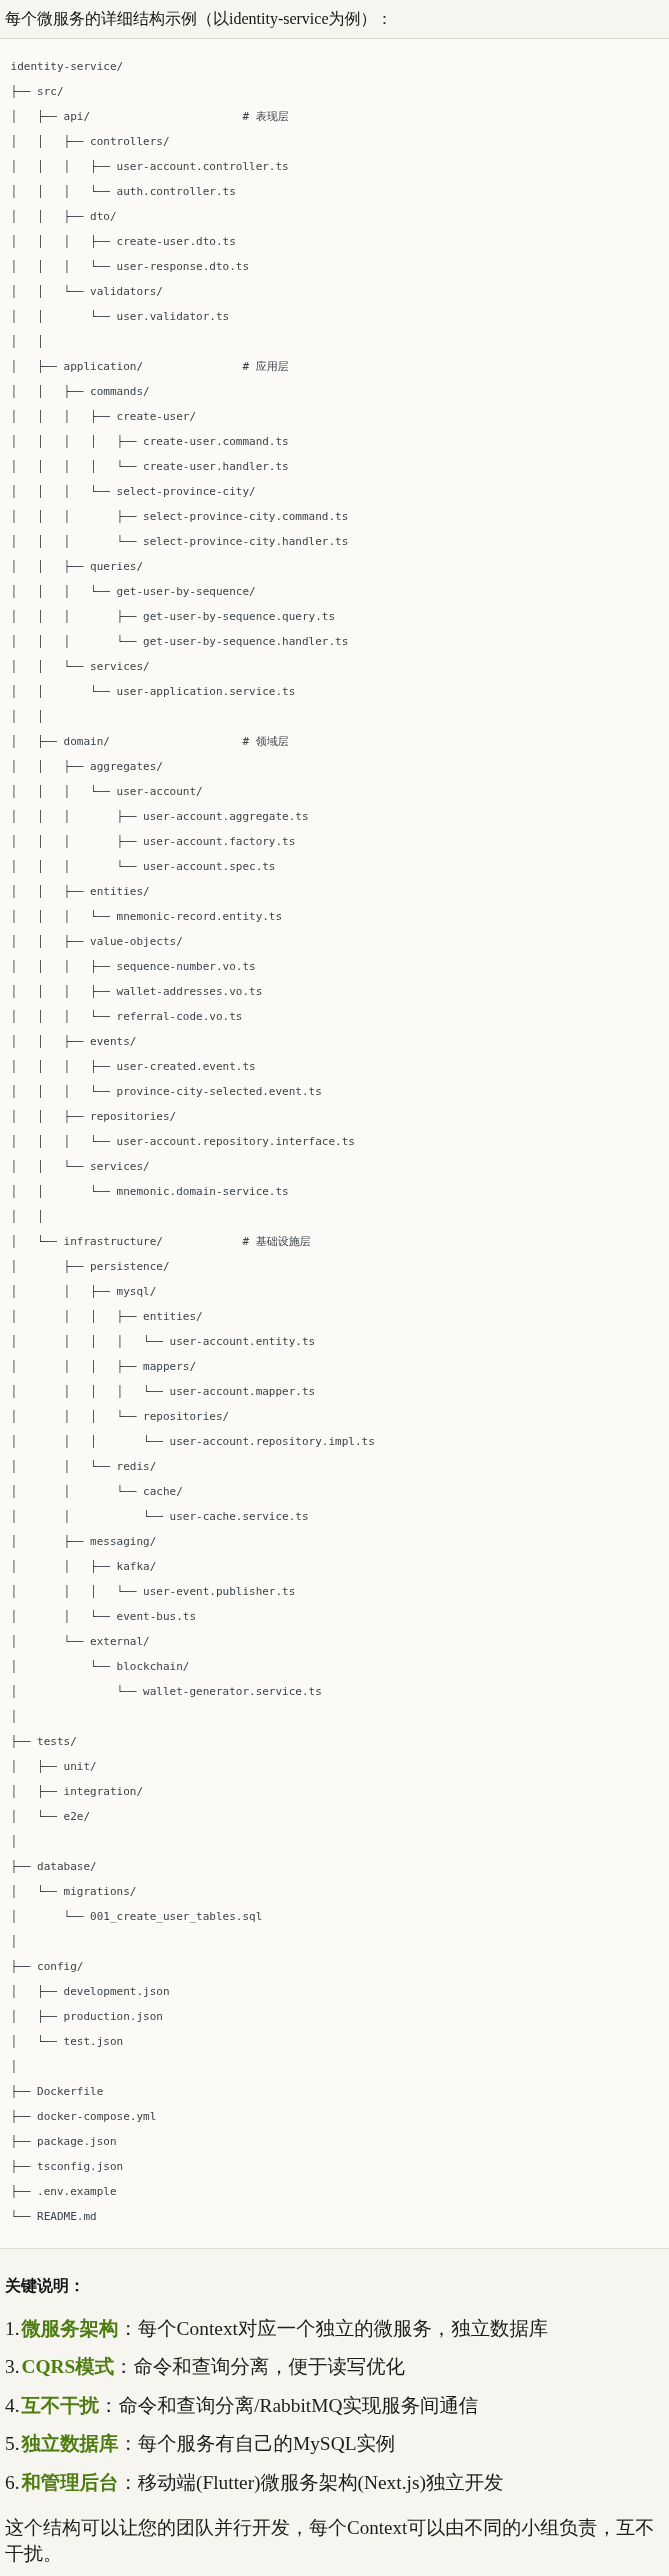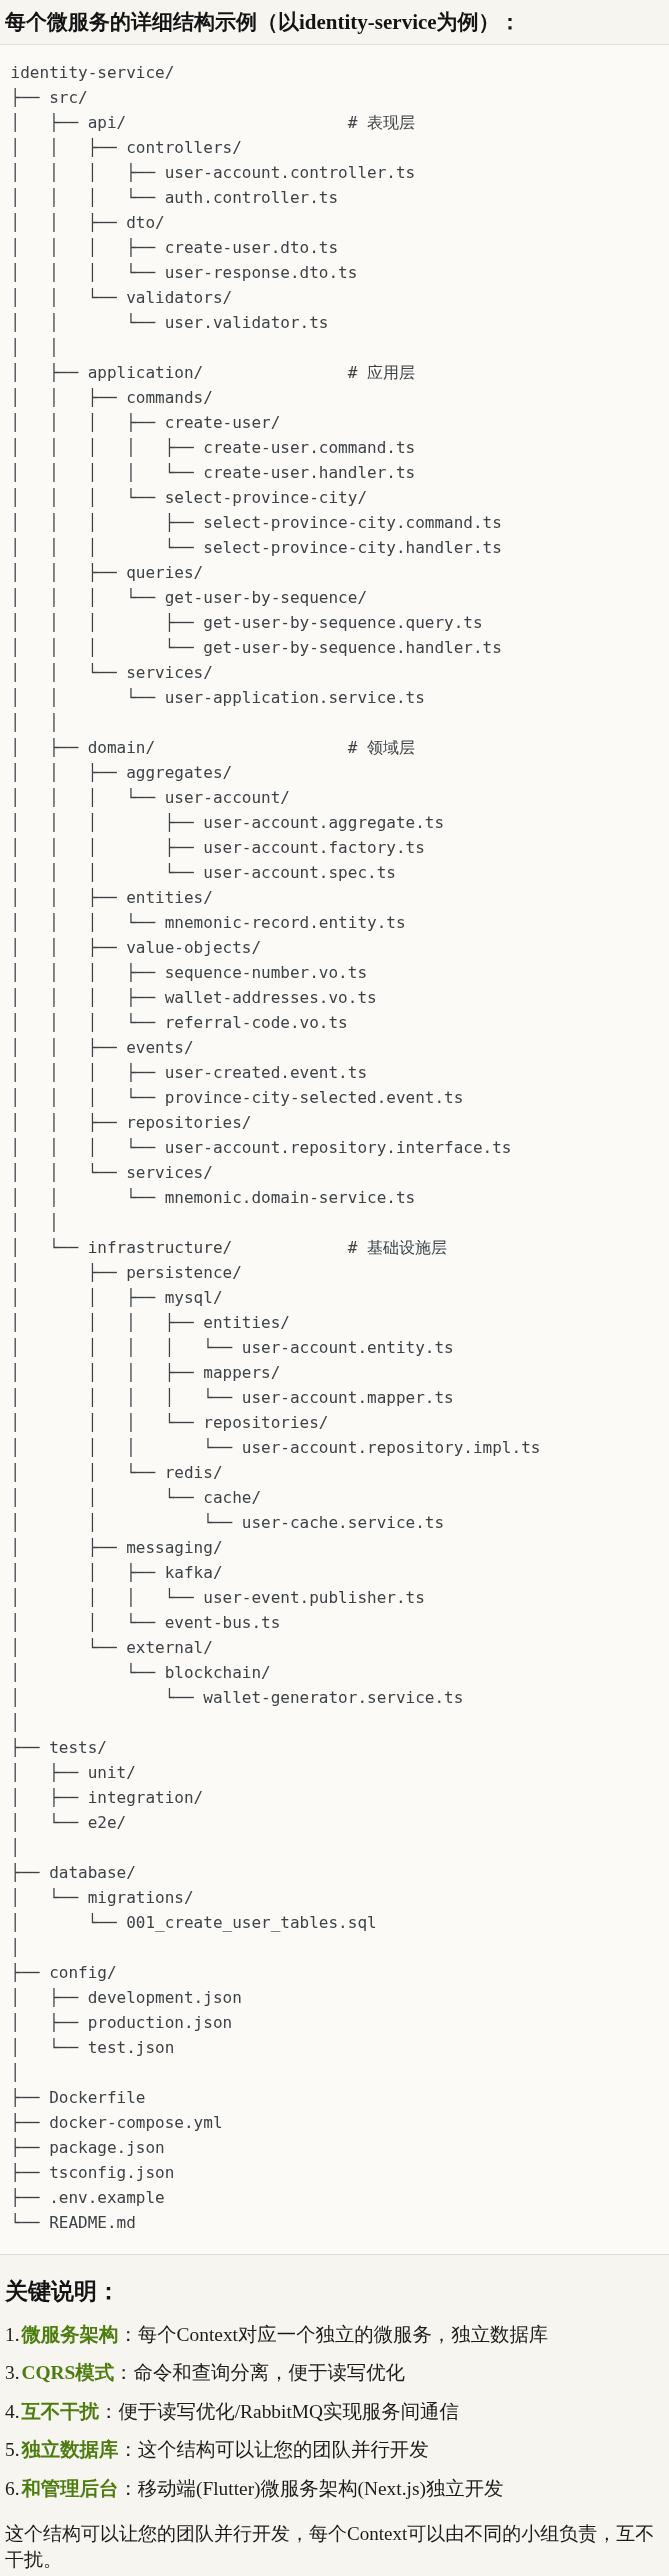--- a/index.html
+++ b/index.html
@@ -12,44 +12,44 @@
     font-family: "Liberation Serif", serif;
     color: #1c1c1c;
   }
   .page {
     width: 669px;
     box-sizing: border-box;
     padding: 7.5px 5px 0 5px;
   }
   .page-title {
     font-family: "Liberation Serif", serif;
-    font-weight: bold;
-    font-size: 21px;
+    font-weight: normal;
+    font-size: 16px;
     line-height: 1.25;
     color: #141414;
     margin: 1.3px 0 9.4px 0;
   }
   .tree-block {
     display: block;
     margin: 0 -5px;
     background: #fbfaf7;
     border-top: 0.6px solid #dfddd8;
     border-bottom: 0.6px solid #dfddd8;
     padding: 15px 10px 19px 10.6px;
     font-family: "DejaVu Sans Mono", "Liberation Mono", monospace;
-    font-size: 16px;
+    font-size: 11px;
     line-height: 25px;
     color: #3d4247;
     white-space: pre;
     overflow: hidden;
   }
   .notes-heading {
     font-family: "Liberation Serif", serif;
     font-weight: bold;
-    font-size: 23px;
+    font-size: 16px;
     line-height: 25px;
     color: #141414;
     margin: 24px 0 17.5px 0;
   }
   .notes-list {
     margin: 0;
     padding: 0;
   }
   .note-item {
     font-size: 19.4px;
@@ -170,24 +170,24 @@
   <h2 class="notes-heading">关键说明：</h2>
 
   <div class="notes-list">
     <div class="note-item">
       <span class="num">1.</span><span class="label">微服务架构</span><span class="text">：每个Context对应一个独立的微服务，独立数据库</span>
     </div>
     <div class="note-item">
       <span class="num">3.</span><span class="label">CQRS模式</span><span class="text">：命令和查询分离，便于读写优化</span>
     </div>
     <div class="note-item">
-      <span class="num">4.</span><span class="label">互不干扰</span><span class="text">：便于读写优化/RabbitMQ实现服务间通信</span>
+      <span class="num">4.</span><span class="label">互不干扰</span><span class="text">：命令和查询分离/RabbitMQ实现服务间通信</span>
     </div>
     <div class="note-item">
-      <span class="num">5.</span><span class="label">独立数据库</span><span class="text">：这个结构可以让您的团队并行开发</span>
+      <span class="num">5.</span><span class="label">独立数据库</span><span class="text">：每个服务有自己的MySQL实例</span>
     </div>
     <div class="note-item">
       <span class="num">6.</span><span class="label">和管理后台</span><span class="text">：移动端(Flutter)微服务架构(Next.js)独立开发</span>
     </div>
   </div>
 
   <p class="closing-paragraph">这个结构可以让您的团队并行开发，每个Context可以由不同的小组负责，互不干扰。</p>
 
 </div>
 

